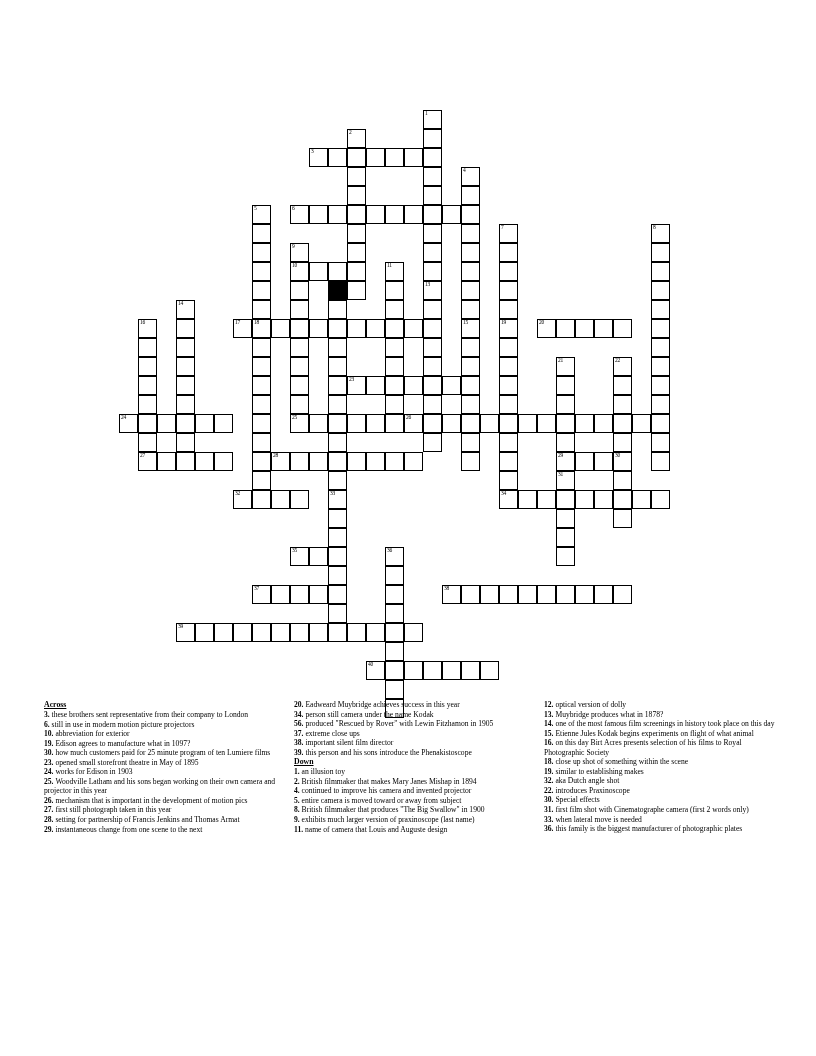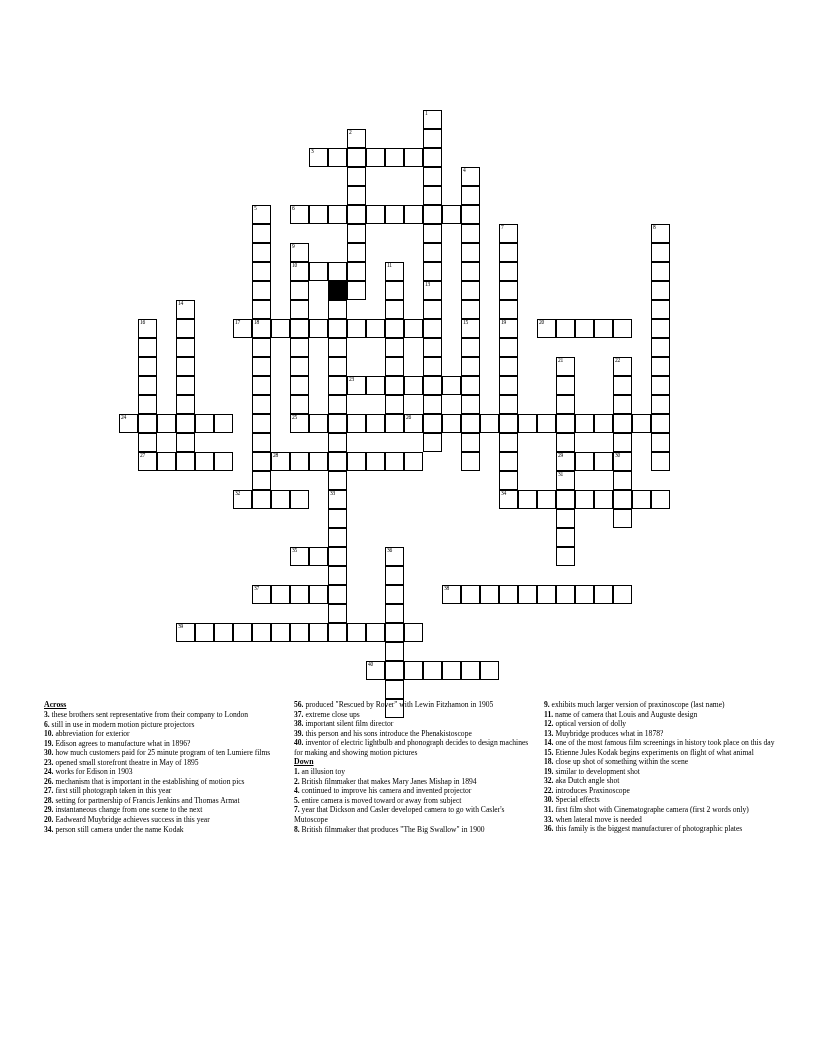--- a/index.html
+++ b/index.html
@@ -444,52 +444,52 @@
       <div class="cell" style="left: 385px; top: 680px;"></div>
       <div class="cell" style="left: 385px; top: 699px;"></div>
     </div>
 
   <div id="clues">
     <div id="across-block">
       <span class="clue-head">Across</span>
     <span class="clue"><span class="n">3. </span><span>these brothers sent representative from their company to London</span></span>
         <span class="clue"><span class="n">6. </span><span>still in use in modern motion picture projectors</span></span>
         <span class="clue"><span class="n">10. </span><span>abbreviation for exterior</span></span>
-        <span class="clue"><span class="n">19. </span><span>Edison agrees to manufacture what in 1896?</span></span>
+        <span class="clue"><span class="n">19. </span><span>Edison agrees to manufacture what in 1097?</span></span>
         <span class="clue"><span class="n">30. </span><span>how much customers paid for 25 minute program of ten Lumiere films</span></span>
         <span class="clue"><span class="n">23. </span><span>opened small storefront theatre in May of 1895</span></span>
         <span class="clue"><span class="n">24. </span><span>works for Edison in 1903</span></span>
-        <span class="clue"><span class="n">26. </span><span>mechanism that is important in the establishing of motion pics</span></span>
+        <span class="clue"><span class="n">25. </span><span>Woodville Latham and his sons began working on their own camera and projector in this year</span></span>
+        <span class="clue"><span class="n">26. </span><span>mechanism that is important in the development of motion pics</span></span>
         <span class="clue"><span class="n">27. </span><span>first still photograph taken in this year</span></span>
         <span class="clue"><span class="n">28. </span><span>setting for partnership of Francis Jenkins and Thomas Armat</span></span>
         <span class="clue"><span class="n">29. </span><span>instantaneous change from one scene to the next</span></span>
         <span class="clue"><span class="n">20. </span><span>Eadweard Muybridge achieves success in this year</span></span>
         <span class="clue"><span class="n">34. </span><span>person still camera under the name Kodak</span></span>
         <span class="clue"><span class="n">56. </span><span>produced "Rescued by Rover" with Lewin Fitzhamon in 1905</span></span>
         <span class="clue"><span class="n">37. </span><span>extreme close ups</span></span>
         <span class="clue"><span class="n">38. </span><span>important silent film director</span></span>
         <span class="clue"><span class="n">39. </span><span>this person and his sons introduce the Phenakistoscope</span></span>
-        <span class="clue"><span class="n">40. </span><span>inventor of electric lightbulb and phonograph decides to design machines for making and showing motion pictures</span></span>
       </div>
     <div id="down-block">
       <span class="clue-head">Down</span>
     <span class="clue"><span class="n">1. </span><span>an illusion toy</span></span>
         <span class="clue"><span class="n">2. </span><span>British filmmaker that makes Mary Janes Mishap in 1894</span></span>
         <span class="clue"><span class="n">4. </span><span>continued to improve his camera and invented projector</span></span>
         <span class="clue"><span class="n">5. </span><span>entire camera is moved toward or away from subject</span></span>
-        <span class="clue"><span class="n">7. </span><span>year that Dickson and Casler developed camera to go with Casler's Mutoscope</span></span>
         <span class="clue"><span class="n">8. </span><span>British filmmaker that produces "The Big Swallow" in 1900</span></span>
         <span class="clue"><span class="n">9. </span><span>exhibits much larger version of praxinoscope (last name)</span></span>
         <span class="clue"><span class="n">11. </span><span>name of camera that Louis and Auguste design</span></span>
         <span class="clue"><span class="n">12. </span><span>optical version of dolly</span></span>
         <span class="clue"><span class="n">13. </span><span>Muybridge produces what in 1878?</span></span>
         <span class="clue"><span class="n">14. </span><span>one of the most famous film screenings in history took place on this day</span></span>
         <span class="clue"><span class="n">15. </span><span>Etienne Jules Kodak begins experiments on flight of what animal</span></span>
+        <span class="clue"><span class="n">16. </span><span>on this day Birt Acres presents selection of his films to Royal Photographic Society</span></span>
         <span class="clue"><span class="n">18. </span><span>close up shot of something within the scene</span></span>
-        <span class="clue"><span class="n">19. </span><span>similar to development shot</span></span>
+        <span class="clue"><span class="n">19. </span><span>similar to establishing makes</span></span>
         <span class="clue"><span class="n">32. </span><span>aka Dutch angle shot</span></span>
         <span class="clue"><span class="n">22. </span><span>introduces Praxinoscope</span></span>
         <span class="clue"><span class="n">30. </span><span>Special effects</span></span>
         <span class="clue"><span class="n">31. </span><span>first film shot with Cinematographe camera (first 2 words only)</span></span>
         <span class="clue"><span class="n">33. </span><span>when lateral move is needed</span></span>
         <span class="clue"><span class="n">36. </span><span>this family is the biggest manufacturer of photographic plates</span></span>
       </div>
   </div>
 
 </div>

